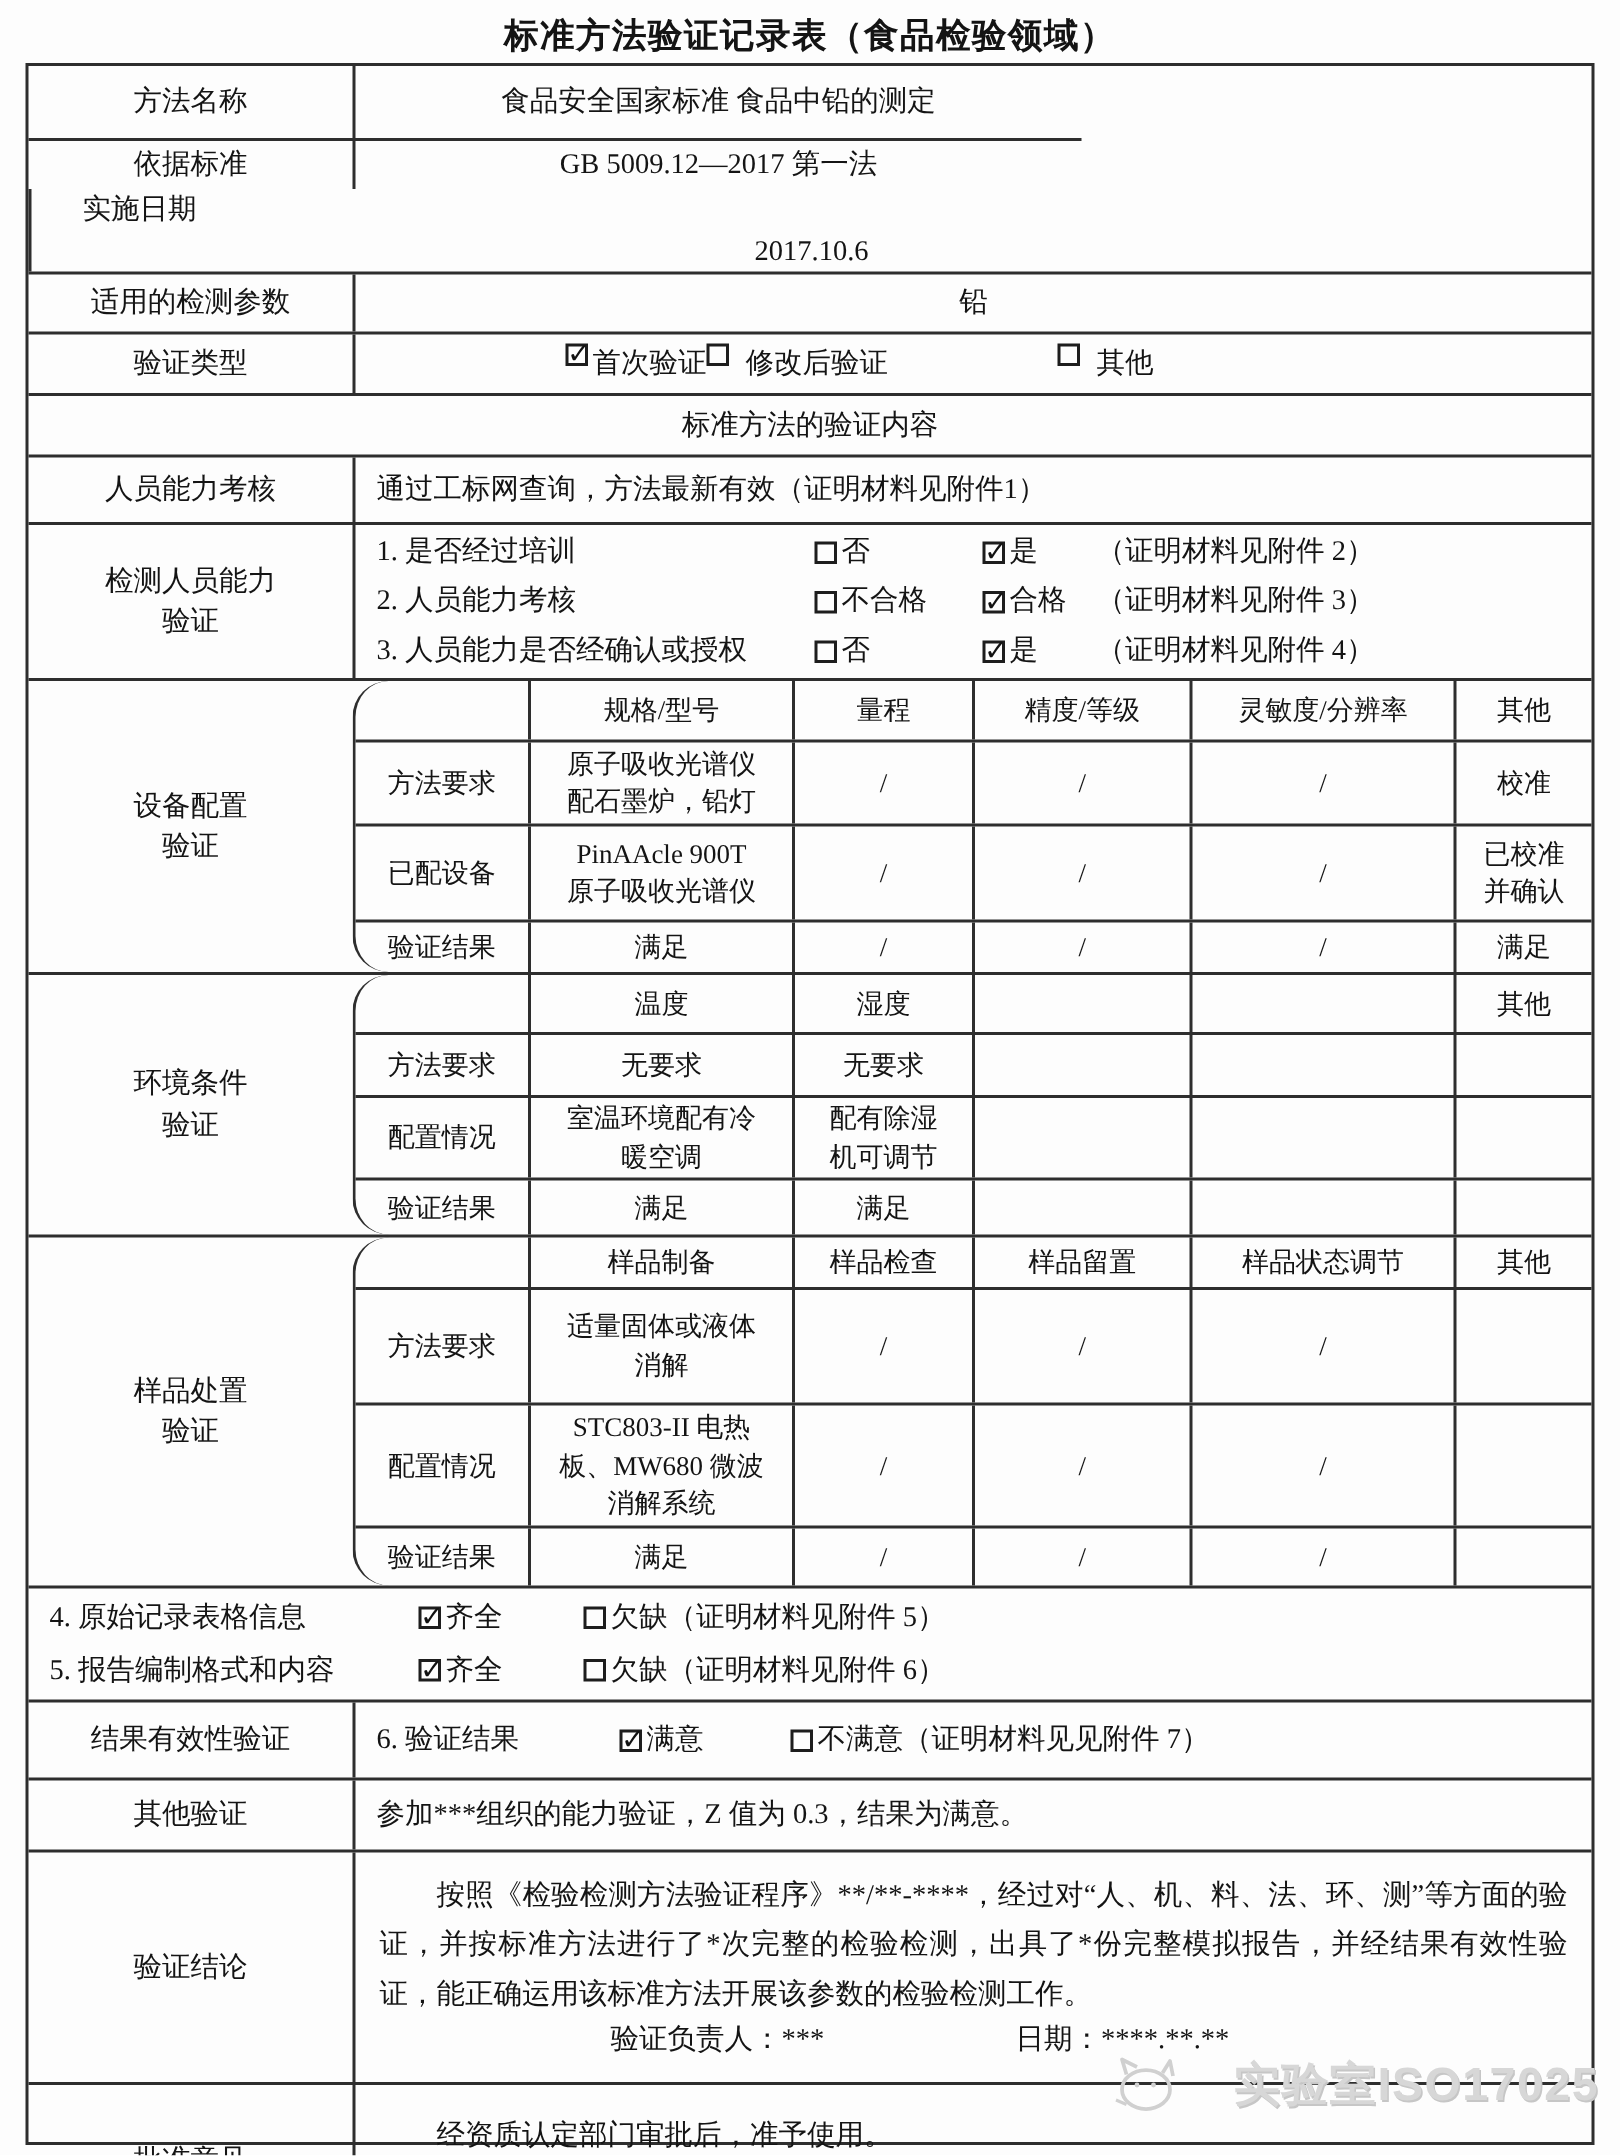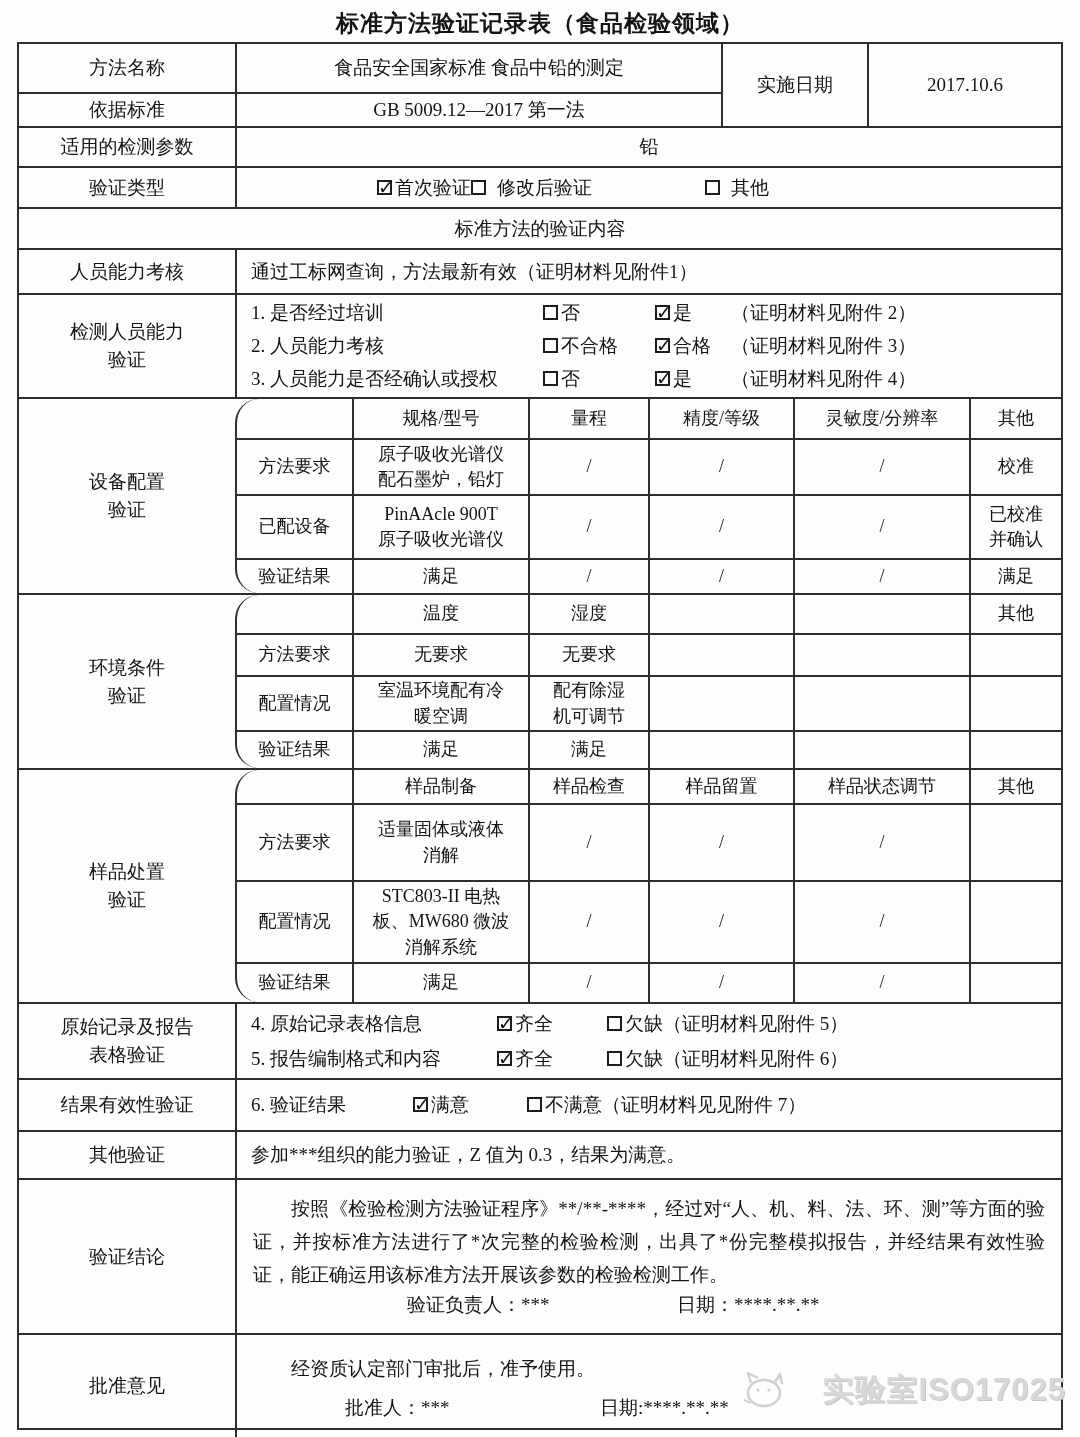--- a/index.html
+++ b/index.html
@@ -11,21 +11,21 @@
   .doc-title {
     position:absolute; top:8px; left:0; width:100%;
     text-align:center; font-size:23px; font-weight:bold; letter-spacing:1px;
   }
   .form {
     position:absolute; top:42px; left:17px; width:1046px; height:1388px;
     border:2px solid #2e2e2e; display:flex; flex-direction:column;
     box-sizing:border-box; background:#fdfdfd;
   }
   .r { display:flex; border-top:2px solid #2e2e2e; box-sizing:border-box; flex-shrink:0; }
-  .form > .r:first-child { border-top:none; }
+  .form > .r:first-child { border-top:none;flex-direction:column; }
   .c {
     border-left:2px solid #2e2e2e; box-sizing:border-box;
     display:flex; align-items:center; justify-content:center; text-align:center;
     font-size:19px; white-space:pre-line; line-height:1.45;
   }
   .r > .c:first-child, .tr > .c:first-child { border-left:none; }
   .label-col { width:216px; flex-shrink:0; }
   .fill { flex:1; min-width:0; }
   .left { justify-content:flex-start; text-align:left; padding-left:14px; }
 
@@ -46,21 +46,21 @@
   .cb {
     display:inline-block; width:15px; height:15px; border:2px solid #1d1d1d;
     box-sizing:border-box; position:relative; vertical-align:-2px;
     margin-right:3px; flex-shrink:0; background:#fdfdfd;
   }
   .cb.checked::after {
     content:"\2713"; position:absolute; left:-1px; top:-8px; font-size:19px;
     font-weight:bold; color:#111; font-family:"DejaVu Sans",sans-serif;
   }
   .vtype { padding-left:140px; justify-content:flex-start; text-align:left; }
-  .vtype .opt { display:inline-flex; align-items:center; }
+  .vtype .opt { display:inline-flex; align-items:flex-start; }
   .vtype .opt + .opt { }
   .vtype .opt:nth-child(3) { margin-left:113px; }
   .vtype .opt:not(:first-child) .cb { margin-right:11px; }
 
   
   .lines { flex-direction:column; align-items:stretch; justify-content:center; }
   .pline { display:grid; grid-template-columns:292px 112px 76px auto;
            align-items:center; height:33px; }
   .rline { display:grid; grid-template-columns:246px 110px auto;
            align-items:center; height:35px; }
@@ -327,22 +327,20 @@
           <div class="sc c3">满足</div>
           <div class="sc c4">/</div>
           <div class="sc c5">/</div>
           <div class="sc c6">/</div>
           <div class="sc c7"></div>
         </div>
       </div>
     </div>
 
     <div class="r h76">
-      <div class="c label-col">原始记录及报告
-表格验证</div>
       <div class="c fill left lines">
         <div class="rline">
           <span>4. 原始记录表格信息</span>
           <span class="chk">
               <span class="cb checked"></span>
               <span>齐全</span>
             </span>
           <span class="chk">
               <span class="cb"></span>
               <span>欠缺</span>

